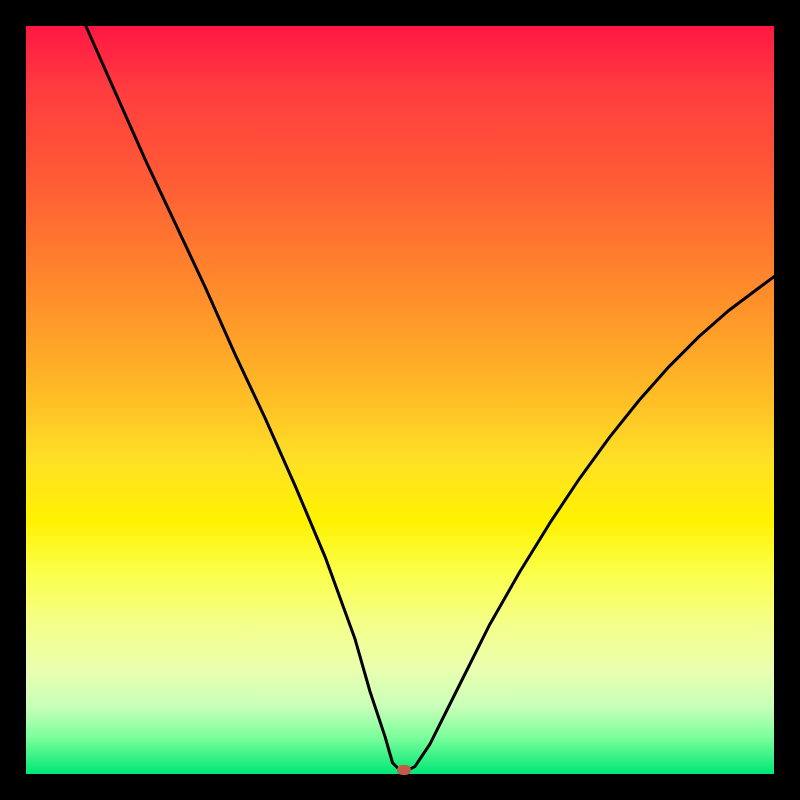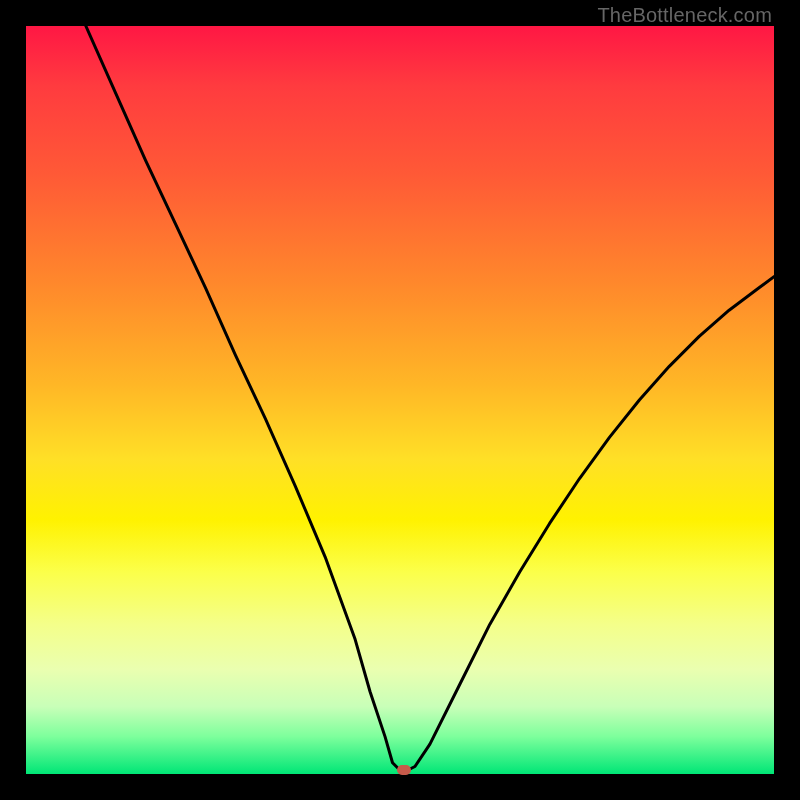--- a/index.html
+++ b/index.html
@@ -61,20 +61,19 @@
     height: 10px;
     background: #c65a4a;
     border-radius: 5px;
     transform: translate(-50%, -50%);
   }
 </style>
 </head>
 <body>
 
 <div class="chart-container">
-  <div class="watermark">TheBottleneck.com</div>
   <div class="plot-area">
     <svg class="curve" viewBox="0 0 748 748" preserveAspectRatio="none">
       <path id="curve-path" fill="none" stroke="#000" stroke-width="3" stroke-linejoin="round" stroke-linecap="round" d="M59.84 0.00 L89.76 67.32 L119.68 134.64 L149.60 198.22 L179.52 261.80 L209.44 329.12 L239.36 392.70 L269.28 460.02 L299.20 531.08 L329.12 613.36 L344.08 665.72 L359.04 710.60 L366.52 736.78 L374.00 744.26 L381.48 744.26 L388.96 740.52 L403.92 718.08 L433.84 658.24 L463.76 598.40 L493.68 546.04 L523.60 497.42 L553.52 452.54 L583.44 411.40 L613.36 374.00 L643.28 340.34 L673.20 310.42 L703.12 284.24 L733.04 261.80 L748.00 250.58"></path>
     </svg>
     <div class="marker" id="min-marker" style="left: 377.74px; top: 744.26px; background: rgb(198, 90, 74);"></div>
   </div>
 </div>
 
 </body></html>

